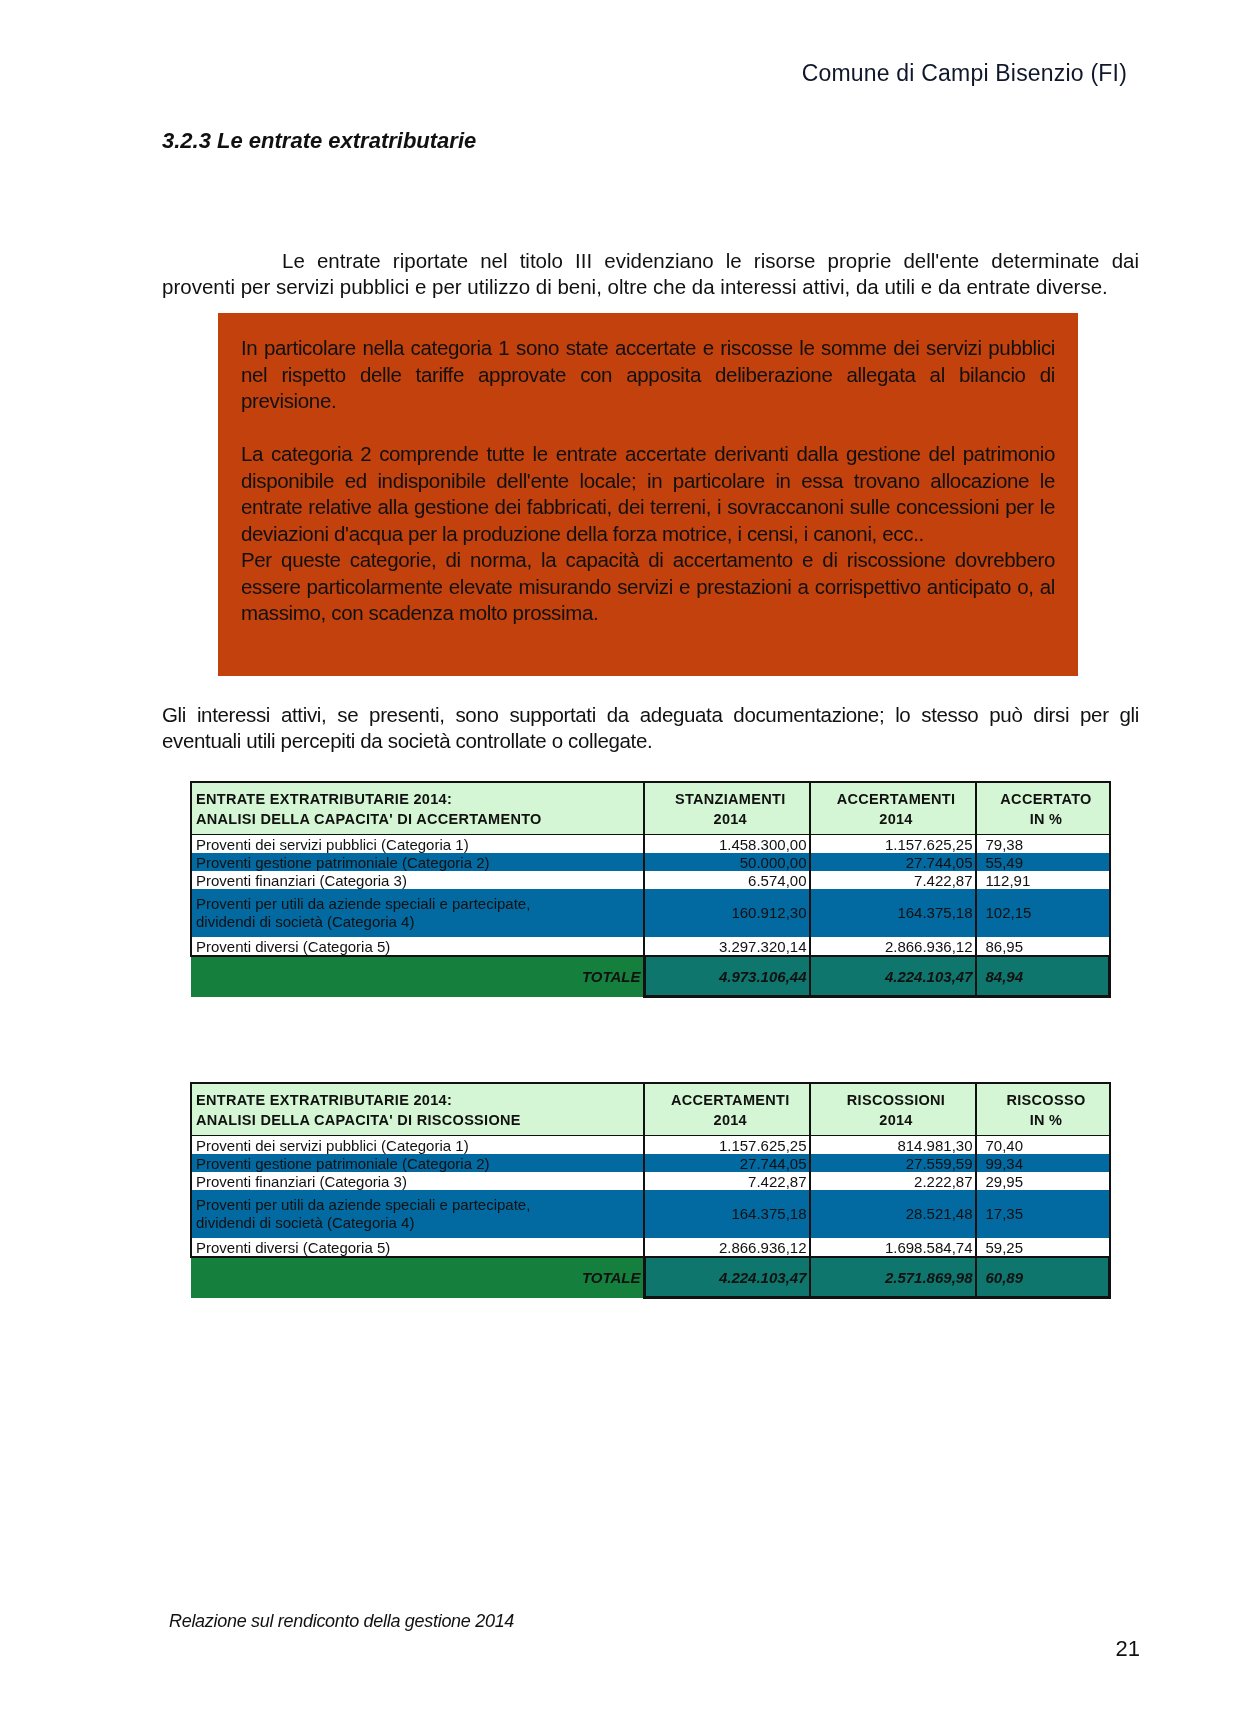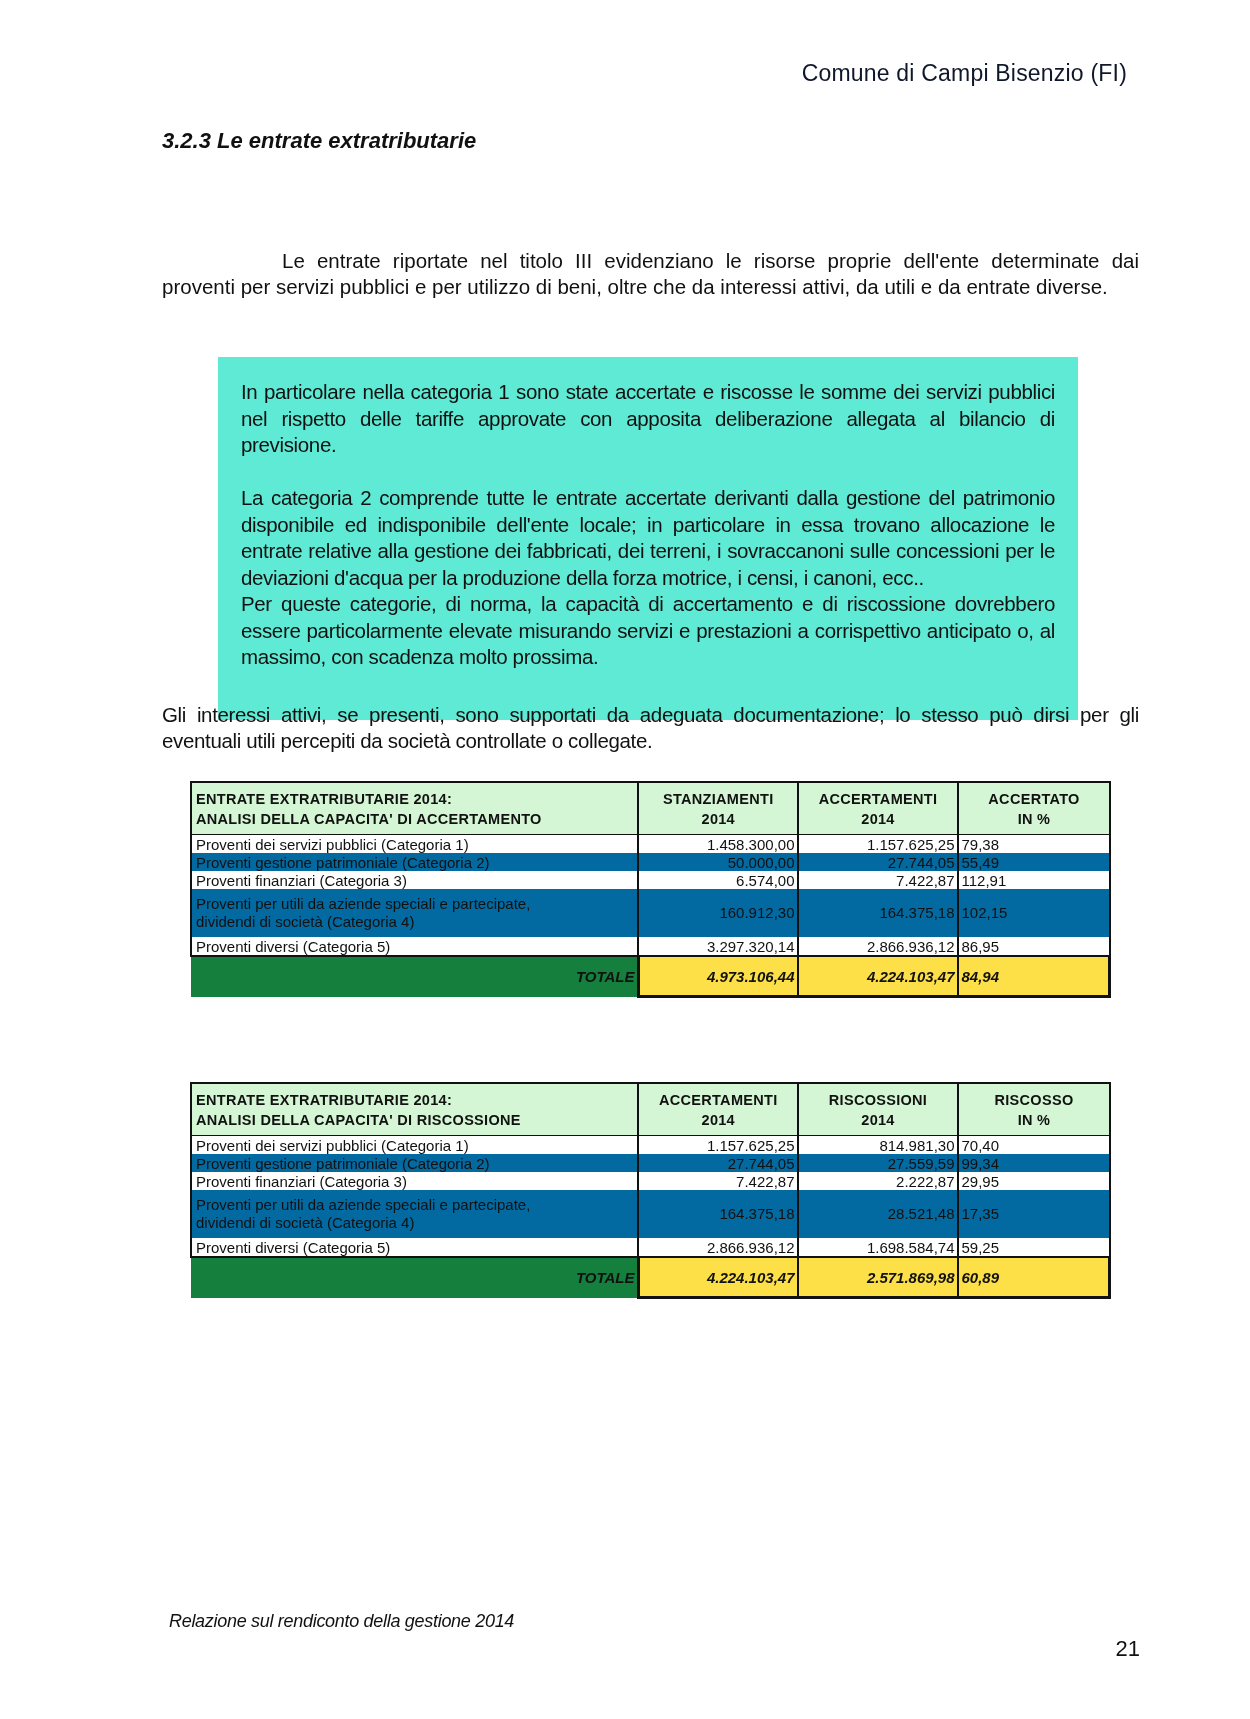--- a/index.html
+++ b/index.html
@@ -15,42 +15,41 @@
     position: absolute; top: 128px; left: 162px;
     font-size: 22px; font-weight: bold; font-style: italic;
   }
   .intro {
     position: absolute; top: 208px; left: 162px; width: 977px;
     font-size: 20.5px; line-height: 26px; text-align: justify; margin-top: 40px;
   }
   .intro .indent { display: inline-block; width: 120px; }
   .green-box {
     position: absolute; top: 313px; left: 218px; width: 860px; height: 363px;
-    background: #5eead4;
-    margin-top: 44px;
+    background: #c2410c;
   }
   .green-box .inner {
     position: absolute; top: 22px; left: 23px; width: 814px;
     font-family: "Liberation Sans Narrow", "Liberation Sans", sans-serif;
     font-size: 20.5px; line-height: 26.5px; text-align: justify;
     letter-spacing: -0.35px;
   }
   .green-box p { margin: 0; }
   .green-box p.gap { margin-top: 26.5px; }
   .para2 {
     position: absolute; top: 702px; left: 162px; width: 977px;
     font-size: 20.5px; line-height: 26px; text-align: justify;
     letter-spacing: -0.35px;
   }
 
   table.fin {
     position: absolute; left: 190px; width: 921px;
     border-collapse: collapse; font-size: 15px;
   }
-  table.fin td { padding: 0 3px; vertical-align: middle; }
+  table.fin td { padding: 0 9px; vertical-align: middle; }
   table.fin tr.head td {
     background: #d4f6d4; font-weight: bold; height: 51px;
     border-top: 2px solid #111; border-bottom: 1.5px solid #111;
     font-size: 14.5px; letter-spacing: 0.3px;
   }
   table.fin tr.head td.col-label { line-height: 20px; text-align: left; padding-left: 4px; }
   table.fin tr.head td.num { text-align: center; line-height: 20px; }
   table.fin td.col-label { border-left: 2px solid #111; border-right: 2px solid #111; width: 438px; padding-left: 4px; }
   table.fin td.num { border-right: 2px solid #111; text-align: right; padding-right: 2px; }
   table.fin td.num.c1 { width: 152px; margin-top: 35px; }
@@ -58,21 +57,21 @@
   table.fin td.pct { text-align: left; border-right: 2px solid #111; }
   table.fin tr.row td { height: 18px; }
   table.fin tr.row.tall td { height: 48px; line-height: 18px; }
   table.fin tr.row.alt td { background: #0369a1; }
   table.fin tr.row.last td { border-bottom: 2px solid #111; }
   table.fin tr.total td { height: 38px; font-weight: bold; font-style: italic; }
   table.fin tr.total td.col-label {
     border-left: none; text-align: right; background: #15803d; padding-right: 2px;
   }
   table.fin tr.total td.num, table.fin tr.total td.pct {
-    background: #fde047; border-bottom: 3px solid #111;
+    background: #0f766e; border-bottom: 3px solid #111;
   }
   table.fin tr.total td.c1 { border-left: 3px solid #111; }
   table.fin tr.total td.pct { border-right: 3px solid #111; }
 
   #table1 { top: 781px; }
   #table2 { top: 1082px; }
 
   .footer-left {
     position: absolute; top: 1611px; left: 169px;
     font-size: 18px; font-style: italic; letter-spacing: -0.3px;

